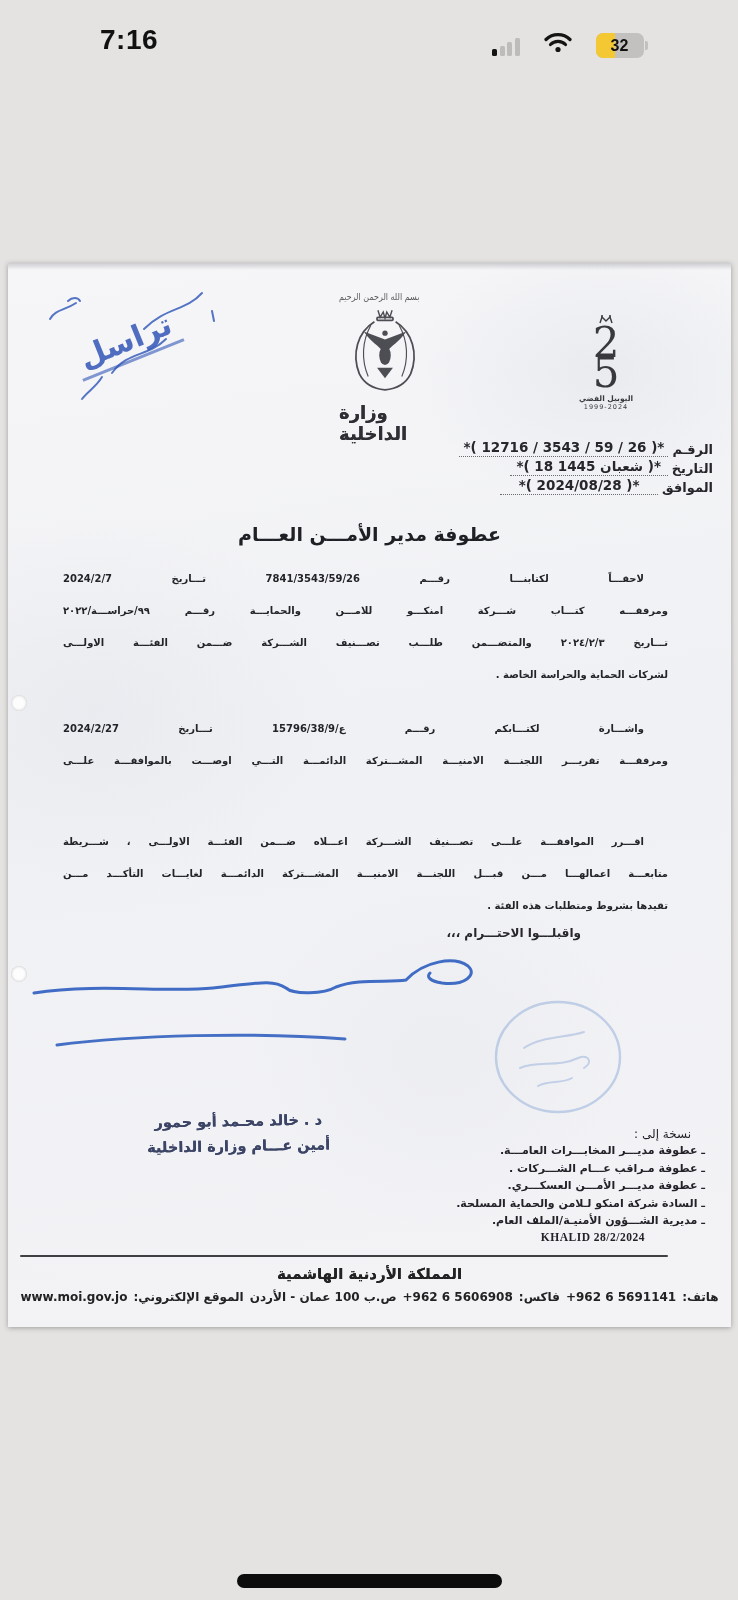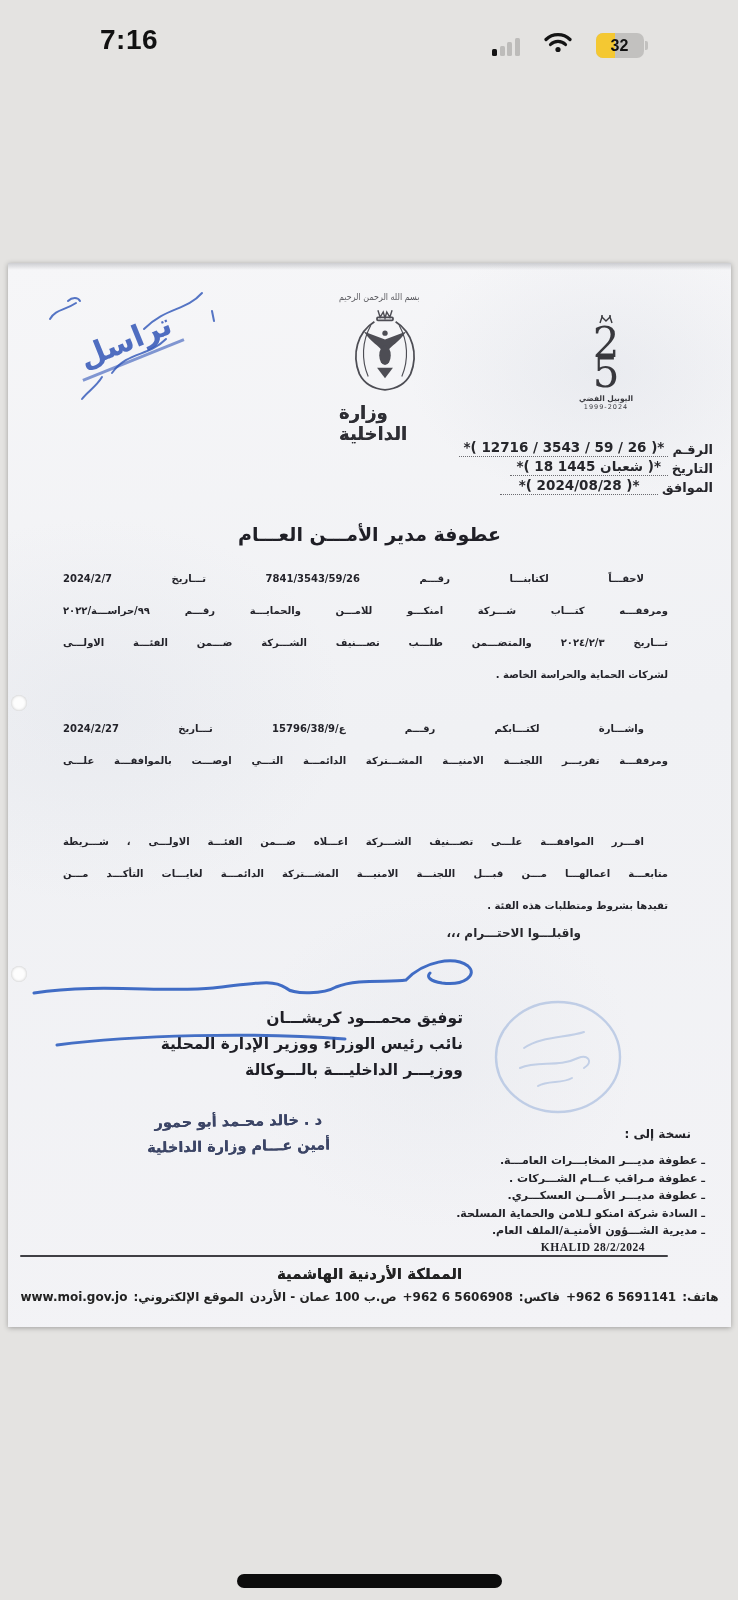--- a/index.html
+++ b/index.html
@@ -69,21 +69,21 @@
   .sig-svg{position:absolute;left:20px;top:690px;}
   .penline-svg{position:absolute;left:45px;top:768px;}
   .signer{position:absolute;right:268px;top:742px;direction:rtl;text-align:right;
     font-size:15.5px;font-weight:800;line-height:26px;white-space:nowrap;color:#1f1f26;}
   .roundstamp{position:absolute;left:478px;top:733px;opacity:.8;}
   .secstamp{position:absolute;left:118px;top:846px;width:225px;text-align:center;direction:rtl;
     color:#3c4566;font-size:14.5px;font-weight:800;line-height:25px;transform:rotate(-1deg);
     text-shadow:0 0 .5px #3c4566;}
   
   .cc{position:absolute;right:26px;top:864px;direction:rtl;text-align:right;color:#222228;}
-  .cc-label{font-size:12px;font-weight:700;margin-right:14px;margin-bottom:11px;}
+  .cc-label{font-size:12px;font-weight:400;margin-right:14px;margin-bottom:1px;}
   .cc-item{font-size:11px;font-weight:700;line-height:17.5px;white-space:nowrap;}
   .cc-stamp{margin-top:1px;margin-right:60px;font-family:"Liberation Serif",serif;
     font-size:11.5px;font-weight:700;letter-spacing:.5px;direction:ltr;text-align:right;}
   
   .sepline{position:absolute;left:12px;top:992px;width:648px;height:2px;background:#3f3f44;border-radius:1px;}
   .kingdom{position:absolute;left:0;right:0;top:1002px;text-align:center;font-size:15px;
     font-weight:800;color:#222;text-shadow:0 0 .5px #222;}
   .contact{position:absolute;left:0;right:0;top:1027px;display:flex;direction:rtl;
     justify-content:center;align-items:baseline;gap:6px;font-size:12px;font-weight:700;color:#222;}
   .contact .num{direction:ltr;unicode-bidi:isolate;}
@@ -203,25 +203,20 @@
     <div class="ln">متابعـــة اعمالهـــا مـــن قبـــل اللجنـــة الامنيـــة المشـــتركة الدائمـــة لغايـــات التأكـــد مـــن</div>
     <div class="ln last">تقيدها بشروط ومتطلبات هذه الفئة .</div>
   </div>
 
   <div class="closing">واقبلـــوا الاحتـــرام ،،،</div>
 
   <svg class="sig-svg" width="455" height="58" viewBox="0 0 455 58">
     <path d="M6 40 C 70 30, 140 40, 185 35 C 230 30, 245 26, 258 35 C 266 42, 296 41, 308 34 C 330 25, 362 30, 378 27 C 396 8, 426 3, 440 13 C 450 22, 436 33, 414 30 C 402 28, 398 24, 402 20" fill="none" stroke="#3161c0" stroke-width="3" stroke-linecap="round" opacity=".92"></path>
   </svg>
 
-  <div class="signer">
-    <div>توفيق محمـــود كريشـــان</div>
-    <div>نائب رئيس الوزراء ووزير الإدارة المحلية</div>
-    <div>ووزيـــر الداخليـــة بالـــوكالة</div>
-  </div>
 
   <svg class="penline-svg" width="300" height="18" viewBox="0 0 300 18">
     <path d="M4 14 C 80 4, 200 1, 292 8" fill="none" stroke="#3161c0" stroke-width="3" stroke-linecap="round" opacity=".9"></path>
   </svg>
 
   <svg class="roundstamp" width="145" height="122" viewBox="0 0 145 122">
     <ellipse cx="72" cy="61" rx="62" ry="55" fill="none" stroke="#9fb6dc" stroke-width="2.4" opacity=".75"></ellipse>
     <g fill="none" stroke="#9fb6dc" stroke-width="2" opacity=".7" stroke-linecap="round">
       <path d="M38 52 C 55 40, 80 42, 98 36"></path>
       <path d="M34 72 C 52 64, 72 72, 92 62 C 102 58, 108 66, 98 72"></path>

